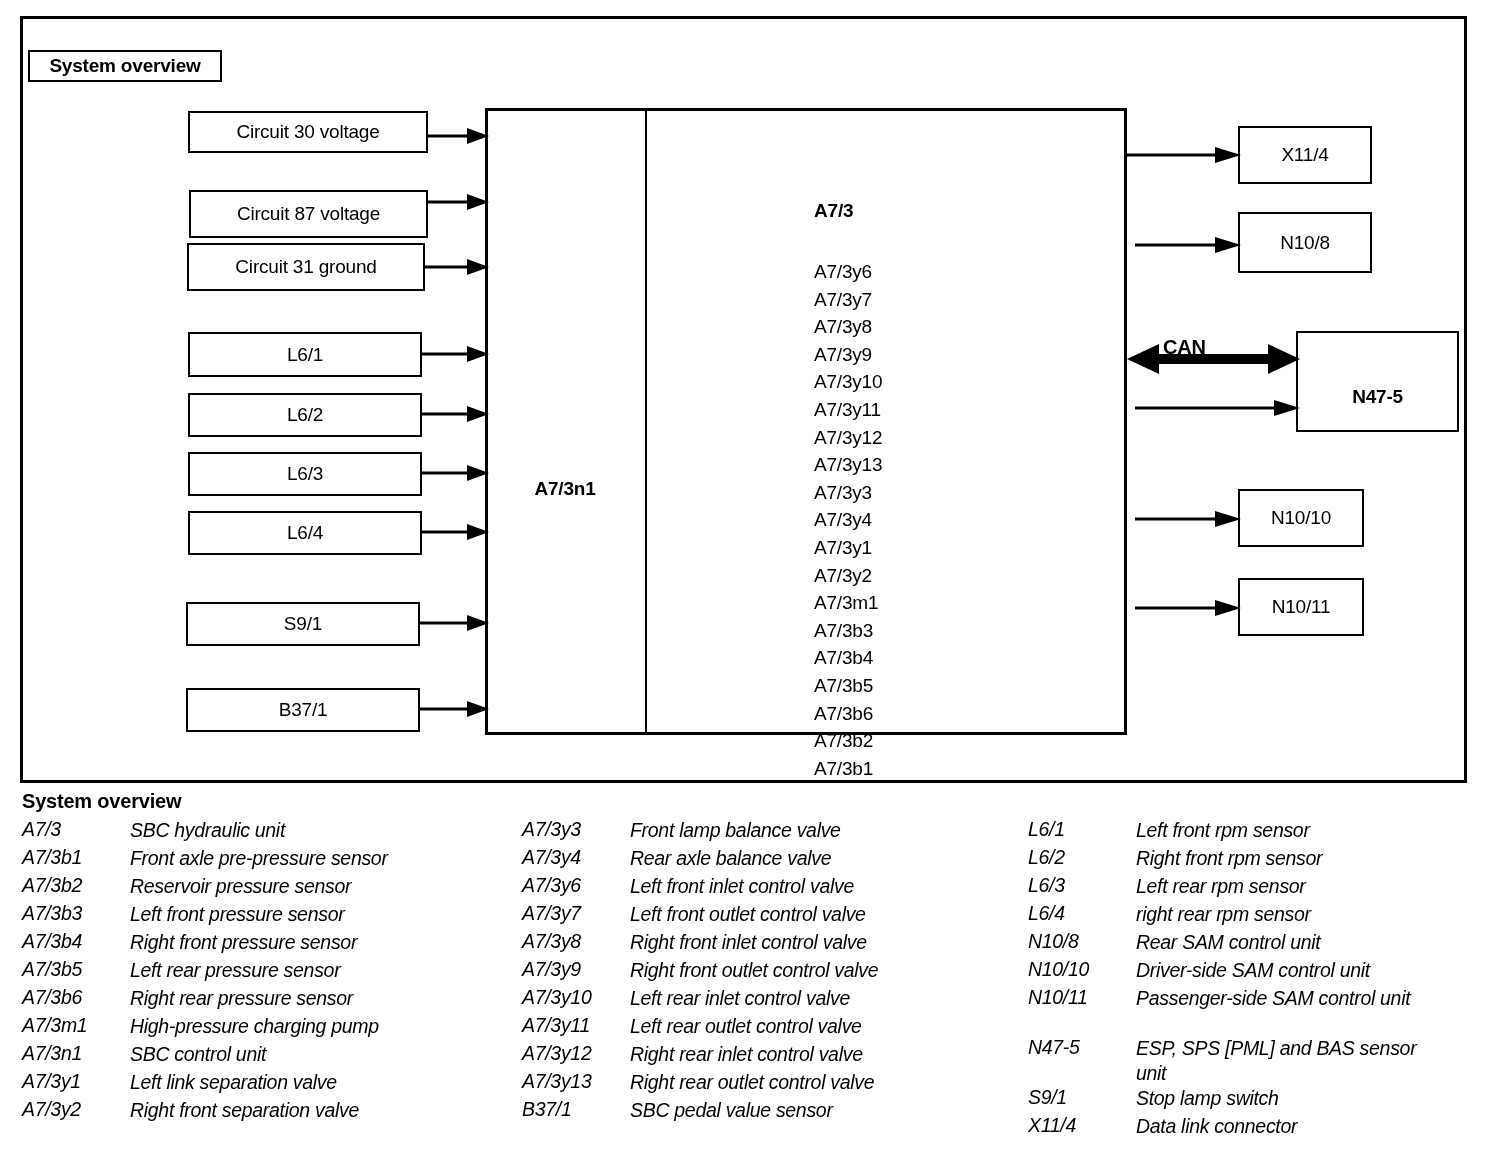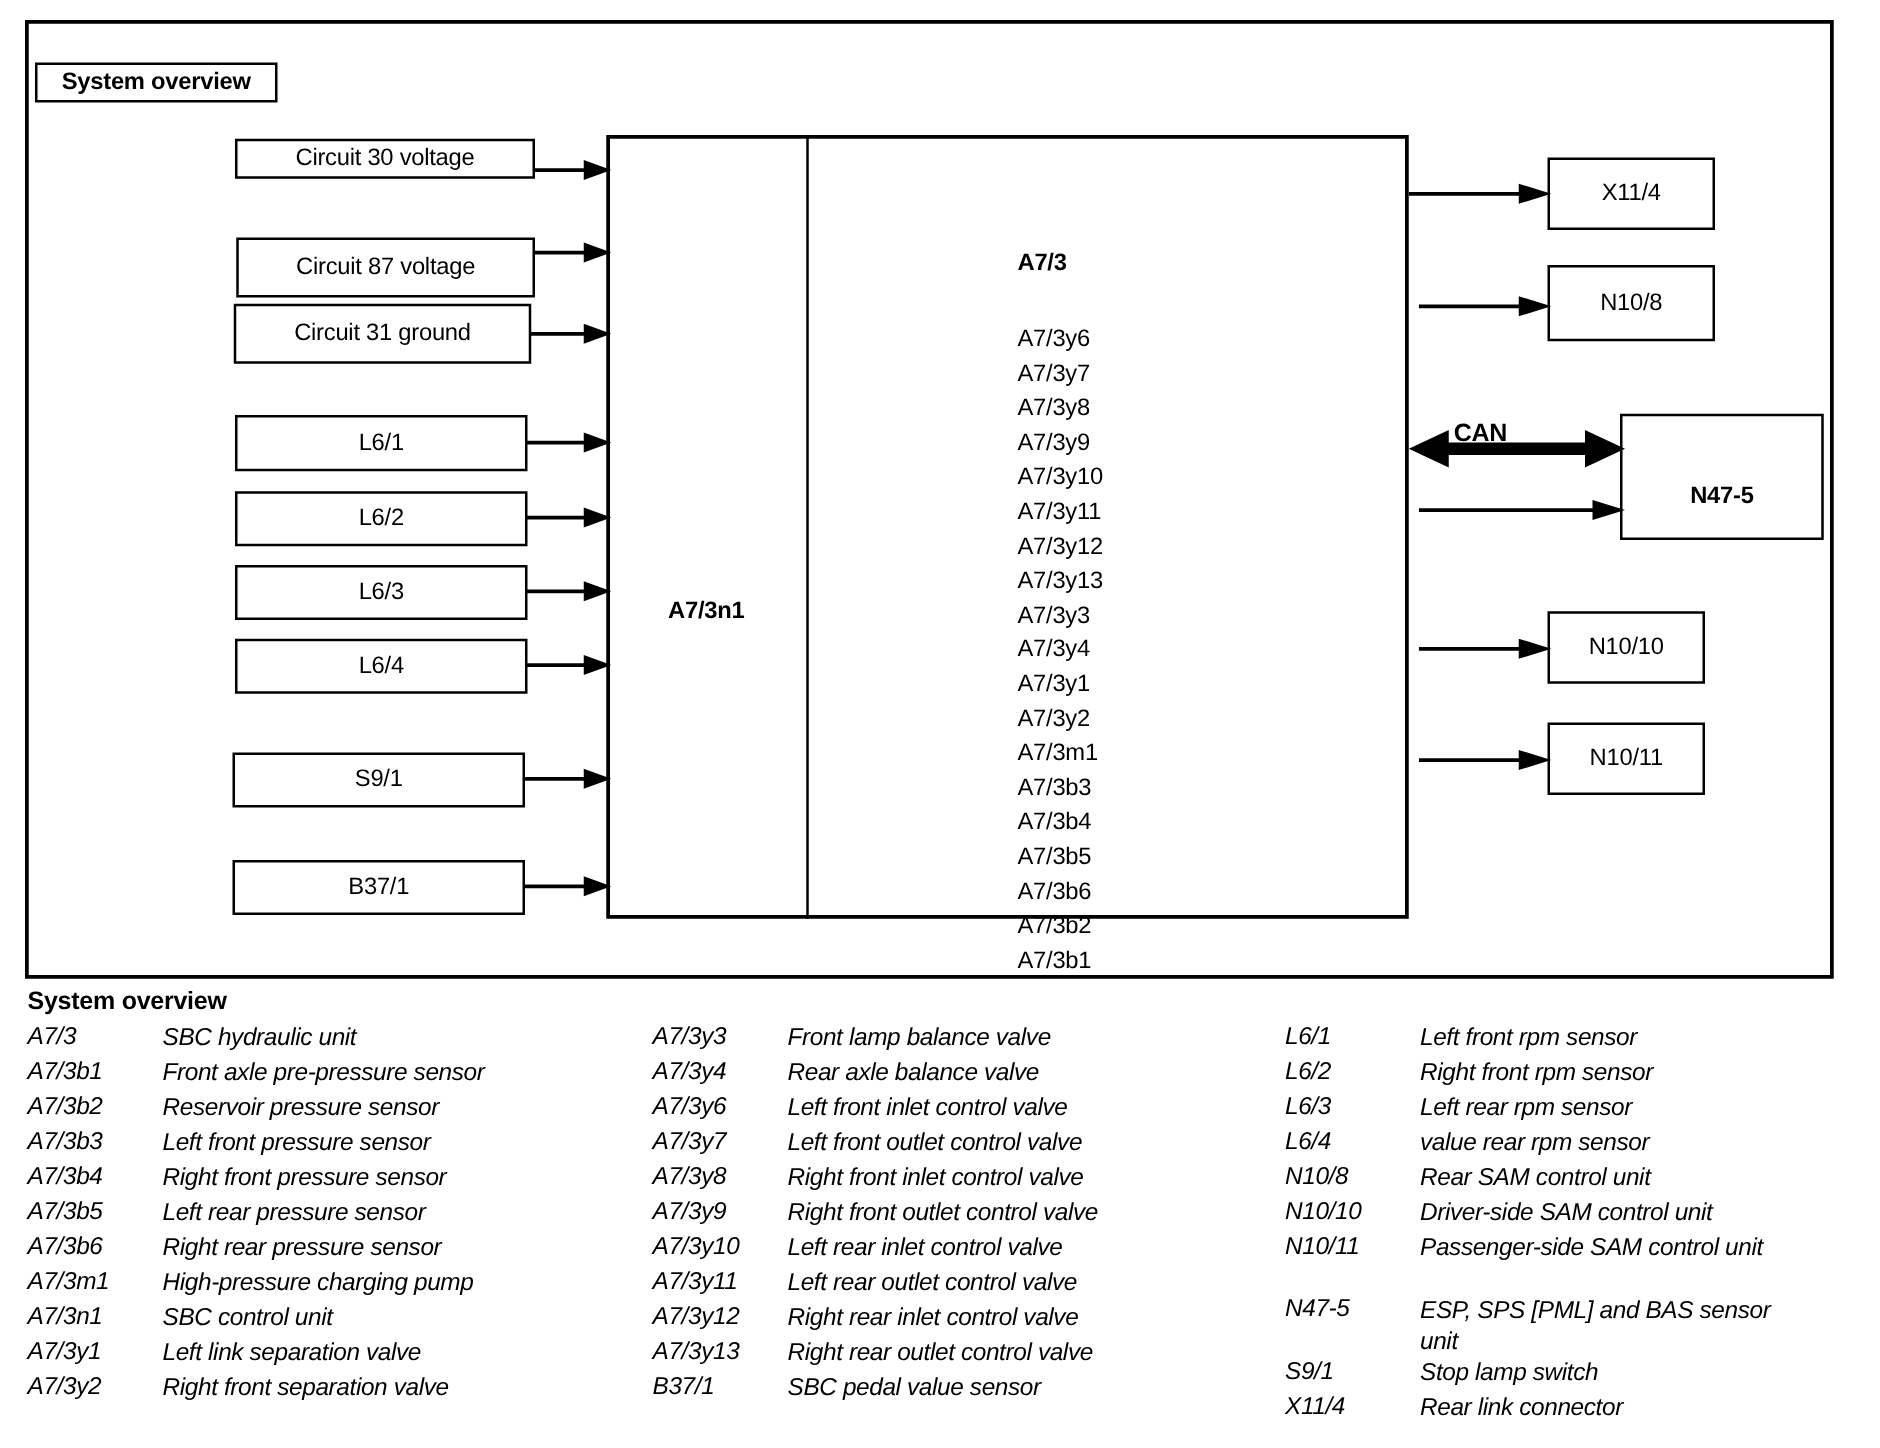--- a/index.html
+++ b/index.html
@@ -186,21 +186,21 @@
   <div>A7/3y2</div>
   <div>A7/3m1</div>
   <div>A7/3b3</div>
   <div>A7/3b4</div>
   <div>A7/3b5</div>
   <div>A7/3b6</div>
   <div>A7/3b2</div>
   <div>A7/3b1</div>
 </div>
 
-<div class="node-box" style="left:188px; top:111px; width:240px; height:32px;">
+<div class="node-box" style="left:188px; top:111px; width:240px; height:42px;">
   <span>Circuit 30 voltage</span>
 </div>
 <div class="node-box" style="left:189px; top:178px; width:239px; height:48px;margin-top:12px;">
   <span>Circuit 87 voltage</span>
 </div>
 <div class="node-box" style="left:187px; top:243px; width:238px; height:48px;">
   <span>Circuit 31 ground</span>
 </div>
 <div class="node-box" style="left:188px; top:332px; width:234px; height:45px;">
   <span>L6/1</span>
@@ -438,21 +438,21 @@
     <div class="legend-row">
       <span class="legend-code">L6/2</span>
       <span class="legend-desc">Right front rpm sensor</span>
     </div>
     <div class="legend-row">
       <span class="legend-code">L6/3</span>
       <span class="legend-desc">Left rear rpm sensor</span>
     </div>
     <div class="legend-row">
       <span class="legend-code">L6/4</span>
-      <span class="legend-desc">value rear rpm sensor</span>
+      <span class="legend-desc">right rear rpm sensor</span>
     </div>
     <div class="legend-row">
       <span class="legend-code">N10/8</span>
       <span class="legend-desc">Rear SAM control unit</span>
     </div>
     <div class="legend-row">
       <span class="legend-code">N10/10</span>
       <span class="legend-desc">Driver-side SAM control unit</span>
     </div>
     <div class="legend-row tall">
@@ -462,16 +462,16 @@
     <div class="legend-row tall">
       <span class="legend-code">N47-5</span>
       <span class="legend-desc">ESP, SPS [PML] and BAS sensor unit</span>
     </div>
     <div class="legend-row">
       <span class="legend-code">S9/1</span>
       <span class="legend-desc">Stop lamp switch</span>
     </div>
     <div class="legend-row">
       <span class="legend-code">X11/4</span>
-      <span class="legend-desc">Rear link connector</span>
+      <span class="legend-desc">Data link connector</span>
     </div>
   </div>
 </div>
 
 </body></html>

